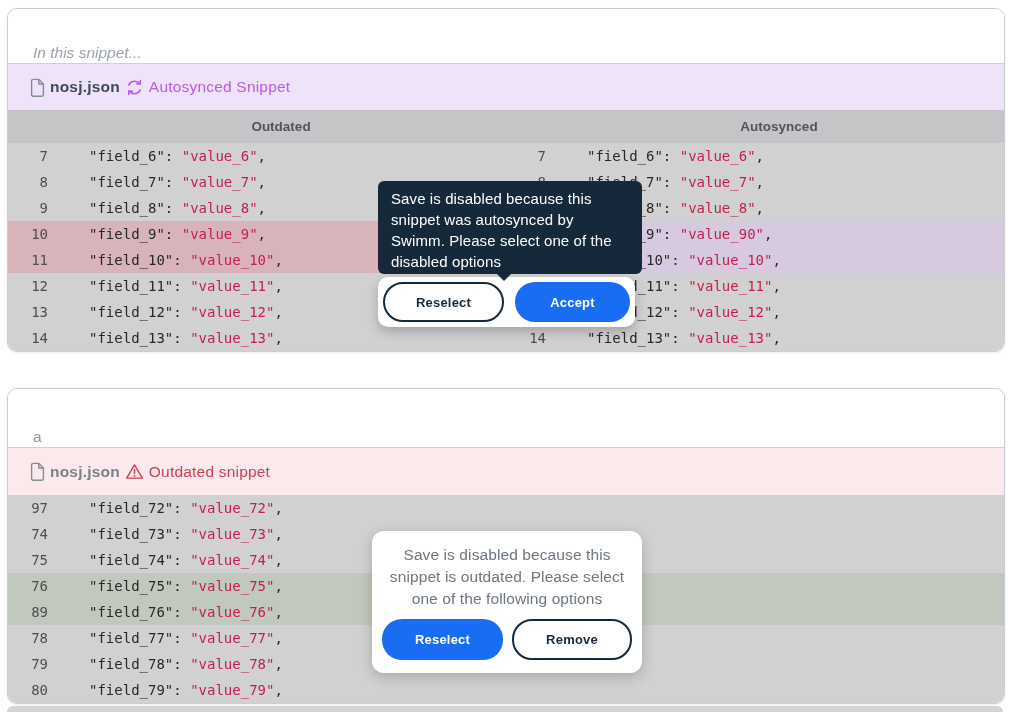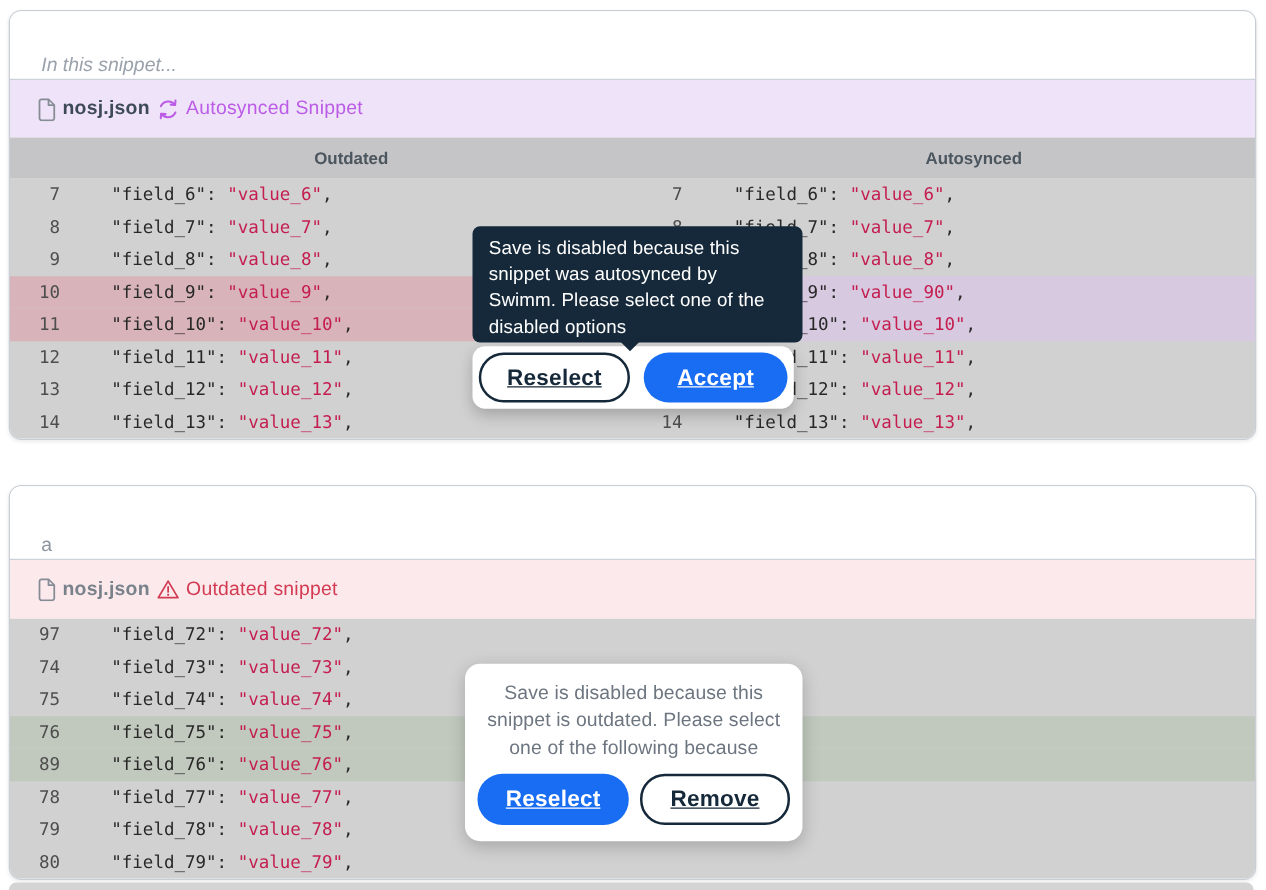--- a/index.html
+++ b/index.html
@@ -46,21 +46,21 @@
   
   .pop1-tip{position:absolute;left:370px;top:172px;width:264px;height:93px;box-sizing:border-box;background:var(--navy);color:#fff;border-radius:6px;padding:7px 12px 0 13px;font-size:15px;line-height:21px;z-index:2;letter-spacing:.1px;}
   .pop1-arrow{position:absolute;left:487px;top:263px;width:0;height:0;border-left:9px solid transparent;border-right:9px solid transparent;border-top:9px solid var(--navy);z-index:4;}
   .pop1-actions{position:absolute;left:370px;top:268px;width:257px;height:50px;box-sizing:border-box;background:#fff;border-radius:10px;box-shadow:0 5px 12px rgba(0,0,0,.22);display:flex;align-items:center;justify-content:space-between;padding:0 5px;z-index:3;}
 
   
   .pop2{position:absolute;left:364px;top:142px;width:270px;height:142px;box-sizing:border-box;background:#fff;border-radius:12px;box-shadow:0 4px 14px rgba(0,0,0,.2);text-align:center;padding-top:13px;z-index:2;}
   .pop2-text{font-size:15.5px;line-height:22px;color:#6d7680;letter-spacing:.1px;}
   .pop2-actions{display:flex;justify-content:space-between;padding:0 10px;margin-top:9px;}
 
-  .btn{height:40px;border-radius:20px;font-weight:bold;font-size:18px;display:flex;align-items:center;justify-content:center;cursor:pointer;box-sizing:border-box;font-family:"Liberation Sans",sans-serif;letter-spacing:.2px;text-decoration:underline;}
+  .btn{height:40px;border-radius:20px;font-weight:bold;font-size:13px;display:flex;align-items:center;justify-content:center;cursor:pointer;box-sizing:border-box;font-family:"Liberation Sans",sans-serif;letter-spacing:.2px;}
   .btn-outline{background:#fff;border:2px solid var(--navy);color:var(--navy);width:121px;}
   .btn-primary{background:var(--blue);border:none;color:#fff;width:115px;}
   .pop2-actions .btn{height:41px;}
   .pop2-actions .btn-primary{width:121px;}
   .pop2-actions .btn-outline{width:120px;}
 
   .bottom-strip{position:absolute;left:7px;top:706px;width:996px;height:6px;background:#d4d4d4;border-radius:6px 6px 0 0;}
 </style>
 </head>
 <body>
@@ -164,21 +164,21 @@
       <div class="crow hl-green"><span class="ln">89</span><span class="ct"><span class="k">"field_76"</span><span class="pu">: </span><span class="v">"value_76"</span><span class="pu">,</span></span></div>
       <div class="crow"><span class="ln">78</span><span class="ct"><span class="k">"field_77"</span><span class="pu">: </span><span class="v">"value_77"</span><span class="pu">,</span></span></div>
       <div class="crow"><span class="ln">79</span><span class="ct"><span class="k">"field_78"</span><span class="pu">: </span><span class="v">"value_78"</span><span class="pu">,</span></span></div>
       <div class="crow"><span class="ln">80</span><span class="ct"><span class="k">"field_79"</span><span class="pu">: </span><span class="v">"value_79"</span><span class="pu">,</span></span></div>
     </div>
 
   <div class="pop2">
     <div class="pop2-text" id="p2-tip">
         <div>Save is disabled because this</div>
         <div>snippet is outdated. Please select</div>
-        <div>one of the following because</div>
+        <div>one of the following options</div>
       </div>
     <div class="pop2-actions">
       <button class="btn btn-primary">Reselect</button>
       <button class="btn btn-outline">Remove</button>
     </div>
   </div>
 
 </section>
 
 <div class="bottom-strip"></div>

